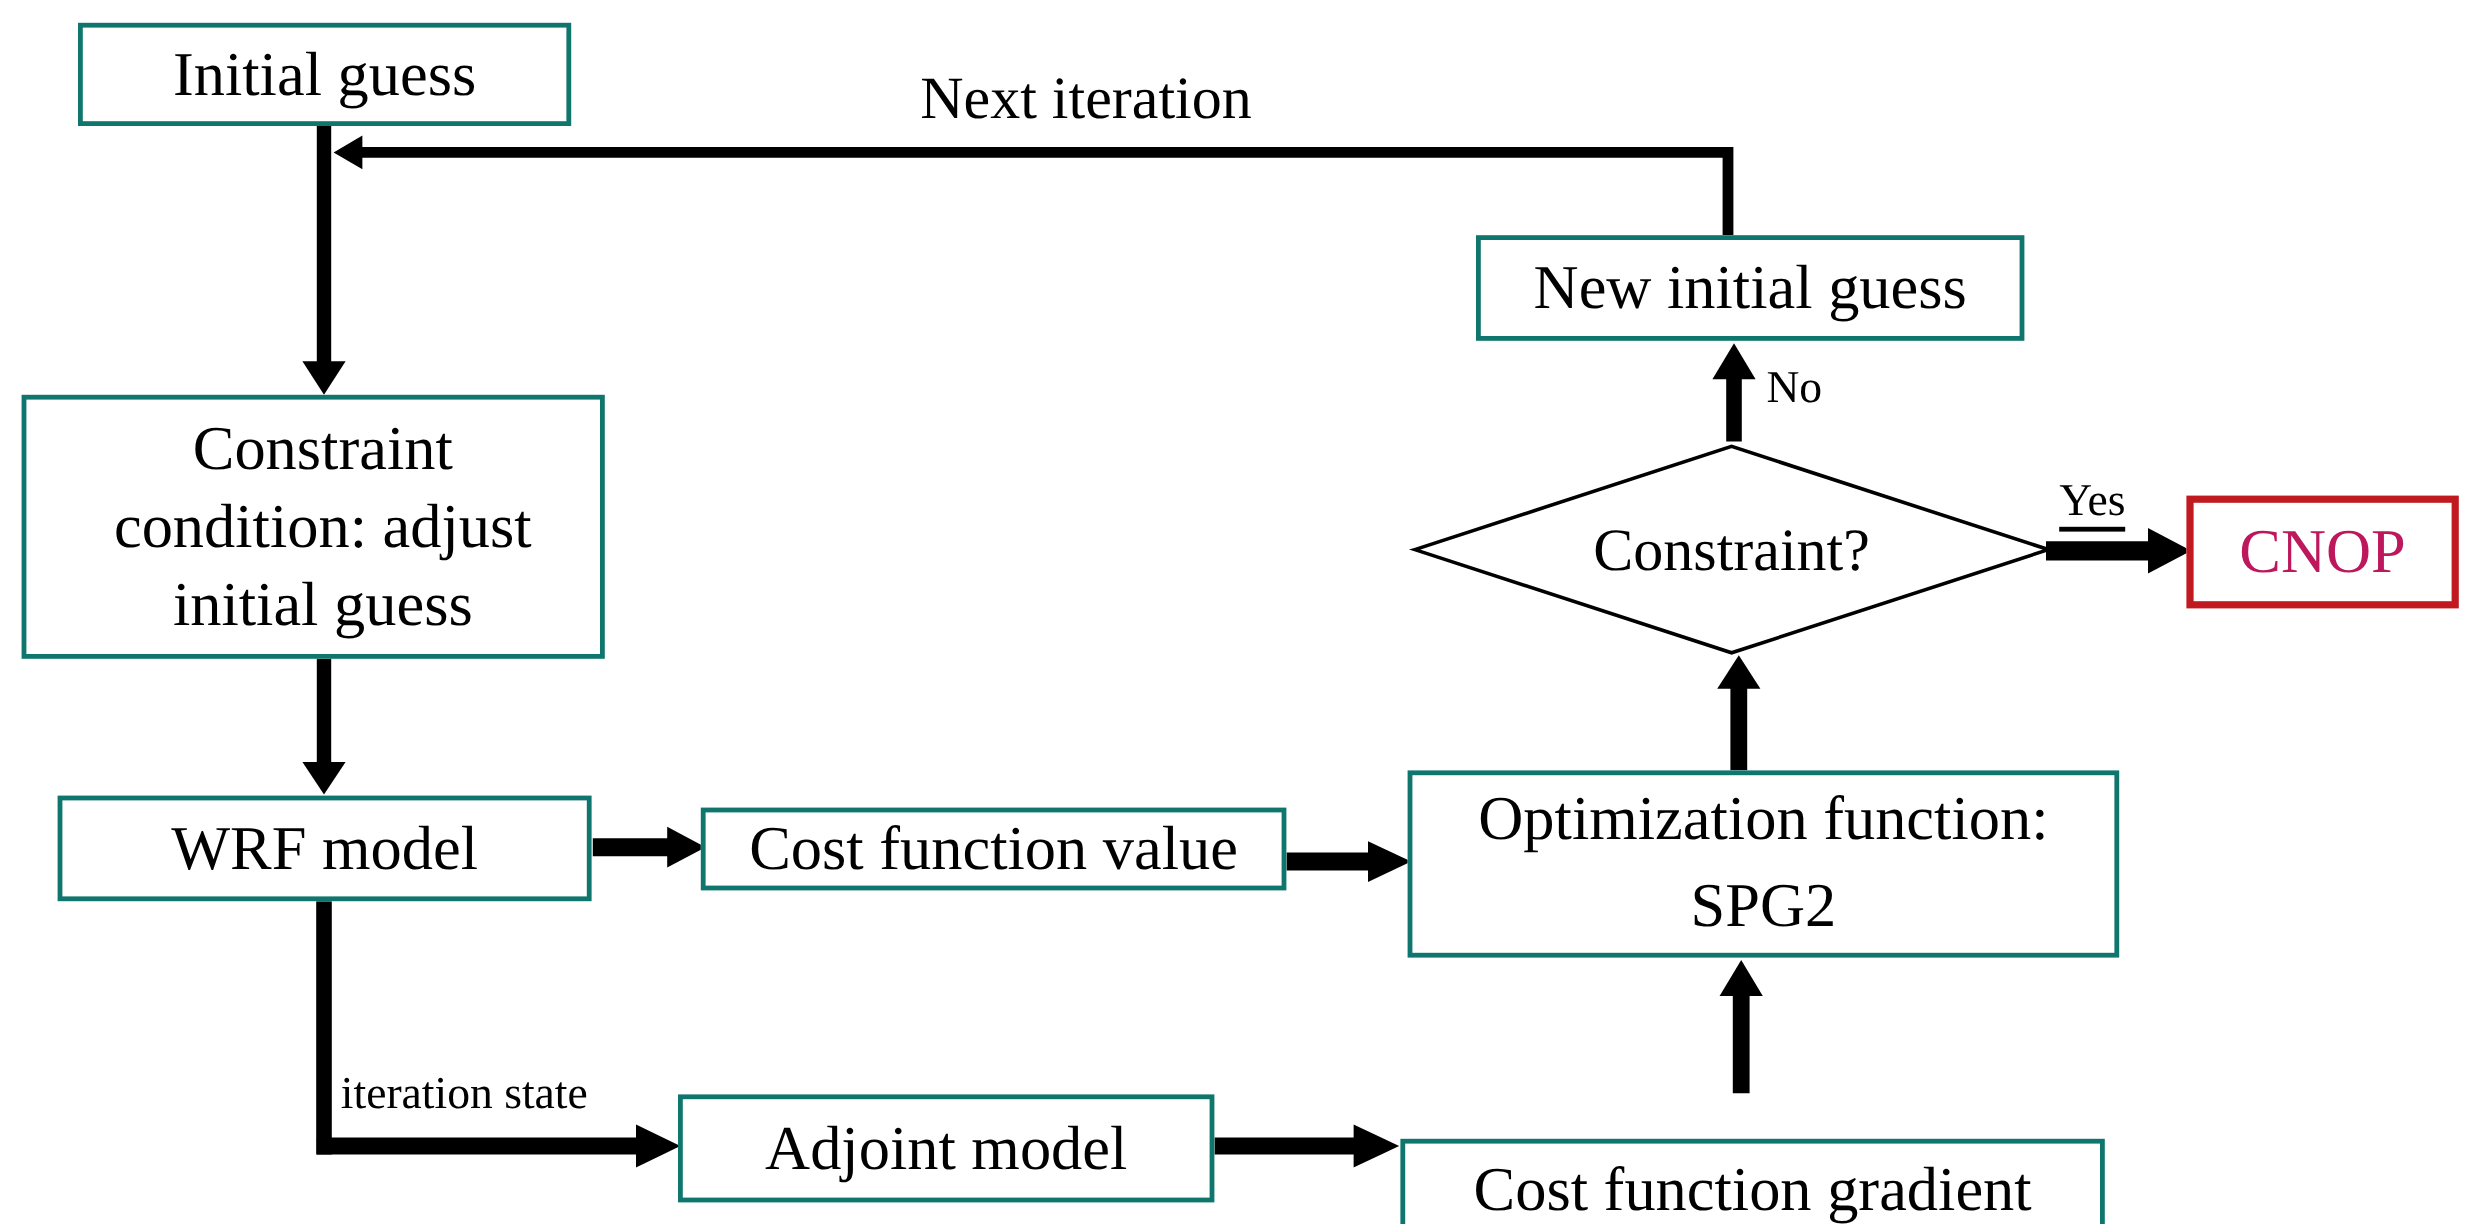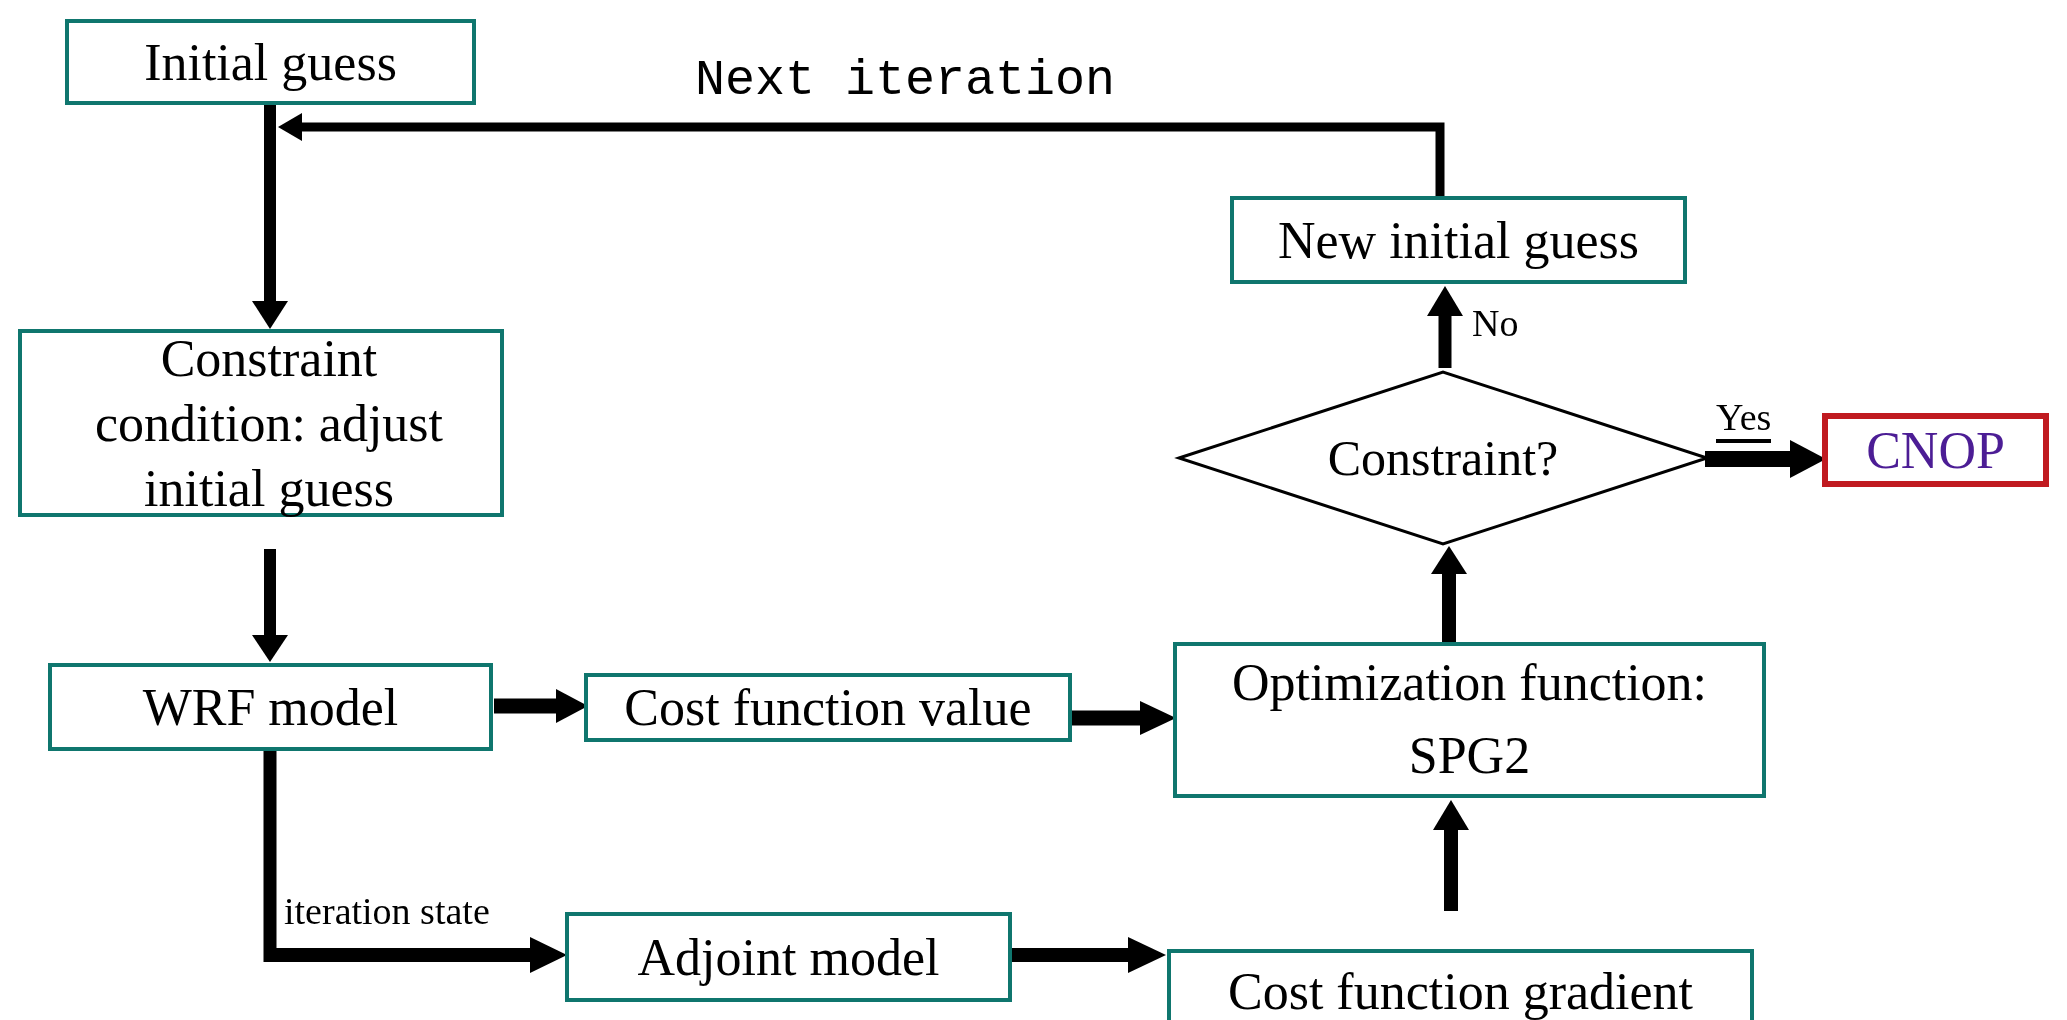--- a/index.html
+++ b/index.html
@@ -24,45 +24,45 @@
     background: #ffffff;
     display: flex;
     align-items: center;
     justify-content: center;
     text-align: center;
     font-size: 52px;
     line-height: 1.25;
     white-space: pre-line;
   }
   .node.initial      { left: 65px;   top: 19px;  width: 411px; height: 86px; }
-  .node.constraint   { left: 18px;   top: 329px; width: 486px; height: 188px; padding-left: 16px; }
+  .node.constraint   { left: 18px;   top: 329px; width: 486px; height: 220px; padding-left: 16px; }
   .node.wrf          { left: 48px;   top: 663px; width: 445px; height: 88px; }
   .node.costvalue    { left: 584px;  top: 673px; width: 488px; height: 69px; }
   .node.newinitial   { left: 1230px; top: 196px; width: 457px; height: 88px; }
   .node.optimization { left: 1173px; top: 642px; width: 593px; height: 156px; line-height: 1.4; }
   .node.adjoint      { left: 565px;  top: 912px; width: 447px; height: 90px; }
   .node.gradient     { left: 1167px; top: 913px; width: 587px; height: 84px; margin-top: 36px; }
   .node.cnop {
-    left: 1822px; top: 413px; width: 227px; height: 74px;
+    left: 1822px; top: 413px; width: 227px; height: 94px;
     border: 6px solid #c01a20;
-    color: #4c1d95;
+    color: #be185d;
   }
   .diamond-label {
     position: absolute;
     left: 1179px; top: 372px; width: 528px; height: 172px;
     display: flex; align-items: center; justify-content: center;
     font-size: 50px;
   }
   .edge-label {
     position: absolute;
     font-size: 38px;
     line-height: 1.0;
     white-space: nowrap;
   }
-  .edge-label.next-iteration { left: 690px; top: 56px; width: 430px; text-align: center; font-size: 50px; font-family: Liberation Mono, monospace; }
+  .edge-label.next-iteration { left: 690px; top: 56px; width: 430px; text-align: center; font-size: 50px; }
   .edge-label.no  { left: 1472px; top: 304px; }
   .edge-label.yes { left: 1716px; top: 398px; border-bottom: 4px solid #000000; padding-bottom: 3px; }
   .edge-label.reference { left: 284px; top: 892px; font-size: 38px; }
 </style>
 </head>
 <body>
 
 <div class="canvas">
 
   <svg class="arrow-layer" viewBox="0 0 2067 1020" xmlns="http://www.w3.org/2000/svg">

